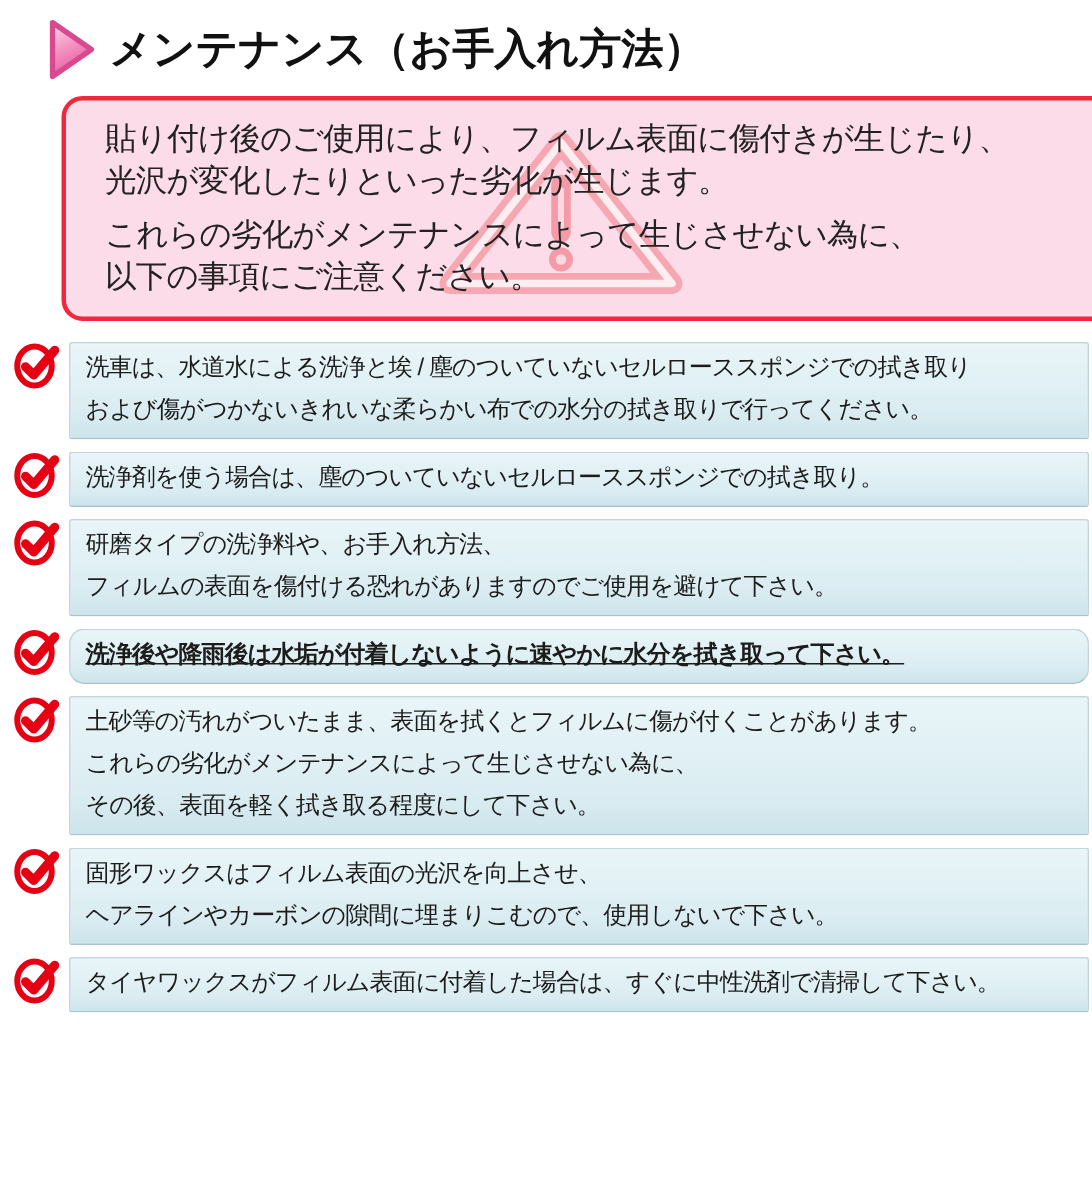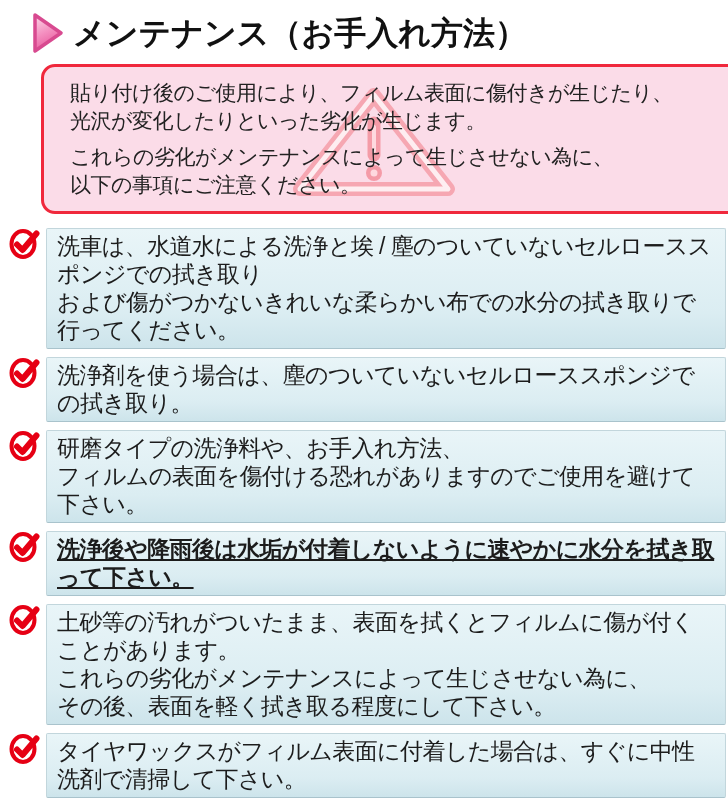--- a/index.html
+++ b/index.html
@@ -6,21 +6,21 @@
   body{
     width:728px;height:800px;overflow:hidden;position:relative;
     background:#ffffff;
     font-family:"Liberation Sans","DejaVu Sans",sans-serif;
     color:#1c1c1c;
   }
   
   .title-row{display:flex;align-items:center;gap:5px;margin:10px 0 4px 28px;}
   .title-icon{width:40px;height:46px;flex:none;}
   .page-title{
-    font-size:32px;font-weight:bold;color:#111;margin:0;letter-spacing:0;
+    font-size:28px;font-weight:bold;color:#111;margin:0;letter-spacing:0;
     line-height:1.2;
   }
   
   .intro-box{
     position:relative;box-sizing:border-box;
     margin:8px 0 0 41px;width:723px;
     background:#fbdce8;border:3px solid #f0283c;border-radius:14px;
     padding:12px 14px 12px 26px;
   }
   .intro-box p{
@@ -35,24 +35,24 @@
   }
   
   .list{margin:14px 0 0 8px;display:flex;flex-direction:column;gap:8px;}
   .row{display:flex;align-items:flex-start;gap:4px;}
   .check{width:34px;height:34px;flex:none;margin-top:-1px;}
   .bubble{
     flex:1;margin-right:2px;box-sizing:border-box;
     background:linear-gradient(180deg,#e9f5f8 0%,#dbedf2 70%,#cde4eb 100%);
     border:1px solid #c2d6dc;border-bottom-color:#a9c3cc;border-radius:2px;
     padding:3px 10px 4px 10px;
-    font-size:23px;line-height:28px;letter-spacing:-0.6px;
+    font-size:16px;line-height:28px;letter-spacing:-0.6px;
     white-space:pre-line;color:#1c1c1c;min-height:28px;
   }
-  .row.em .bubble{font-weight:bold;text-decoration:underline;}
+  .row.em .bubble{font-weight:bold;text-decoration:underline;border-radius:10px;}
 </style>
 </head>
 <body>
 
 <div class="title-row">
   <span class="title-icon">
     <svg width="40" height="46" viewBox="0 0 40 46">
       <defs>
         <linearGradient id="tg" x1="0" y1="0" x2="0.35" y2="1">
           <stop offset="0" stop-color="#fcd9e8"></stop>
@@ -123,20 +123,28 @@
     <span class="check"><svg width="34" height="34" viewBox="0 0 34 34">
           <ellipse cx="15" cy="17" rx="11.5" ry="13" fill="#fff" stroke="#e60014" stroke-width="4"></ellipse>
           <path d="M9 17.5 L14.5 23 L28.5 6.5" fill="none" stroke="#e60014" stroke-width="6" stroke-linecap="round" stroke-linejoin="round"></path>
         </svg></span>
     <div class="bubble">土砂等の汚れがついたまま、表面を拭くとフィルムに傷が付くことがあります。
 これらの劣化がメンテナンスによって生じさせない為に、
 その後、表面を軽く拭き取る程度にして下さい。</div>
   </div>
 
 
+  <div class="row">
+    <span class="check"><svg width="34" height="34" viewBox="0 0 34 34">
+          <ellipse cx="15" cy="17" rx="11.5" ry="13" fill="#fff" stroke="#e60014" stroke-width="4"></ellipse>
+          <path d="M9 17.5 L14.5 23 L28.5 6.5" fill="none" stroke="#e60014" stroke-width="6" stroke-linecap="round" stroke-linejoin="round"></path>
+        </svg></span>
+    <div class="bubble">固形ワックスはフィルム表面の光沢を向上させ、
+ヘアラインやカーボンの隙間に埋まりこむので、使用しないで下さい。</div>
+  </div>
 
 
   <div class="row">
     <span class="check"><svg width="34" height="34" viewBox="0 0 34 34">
           <ellipse cx="15" cy="17" rx="11.5" ry="13" fill="#fff" stroke="#e60014" stroke-width="4"></ellipse>
           <path d="M9 17.5 L14.5 23 L28.5 6.5" fill="none" stroke="#e60014" stroke-width="6" stroke-linecap="round" stroke-linejoin="round"></path>
         </svg></span>
     <div class="bubble">タイヤワックスがフィルム表面に付着した場合は、すぐに中性洗剤で清掃して下さい。</div>
   </div>
 

